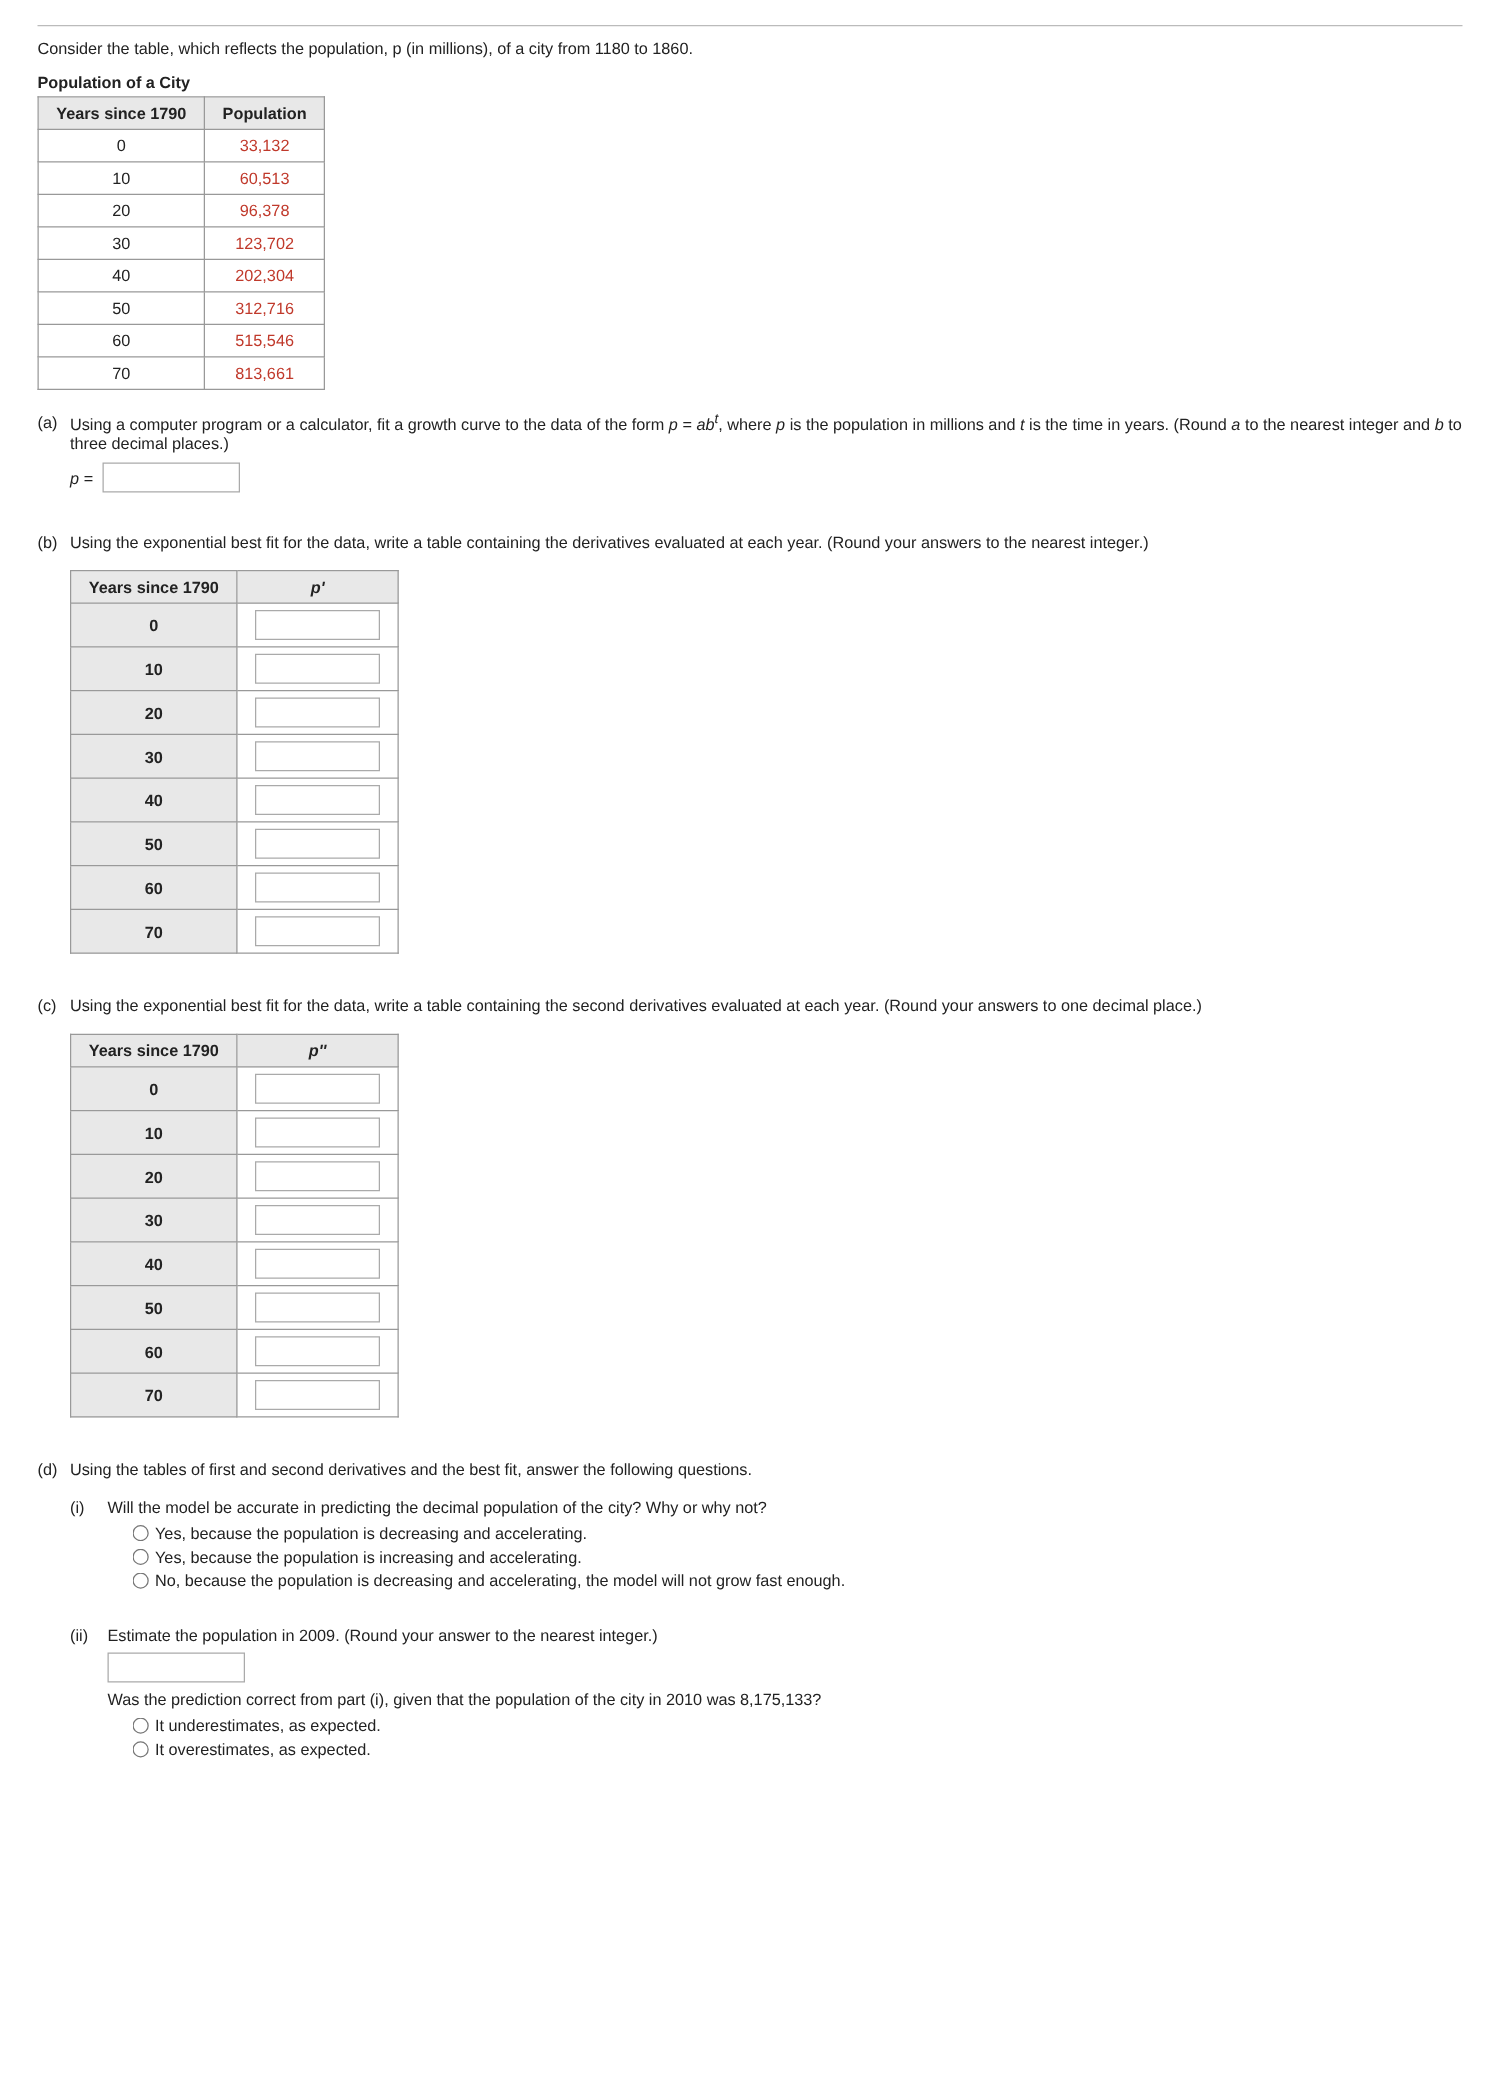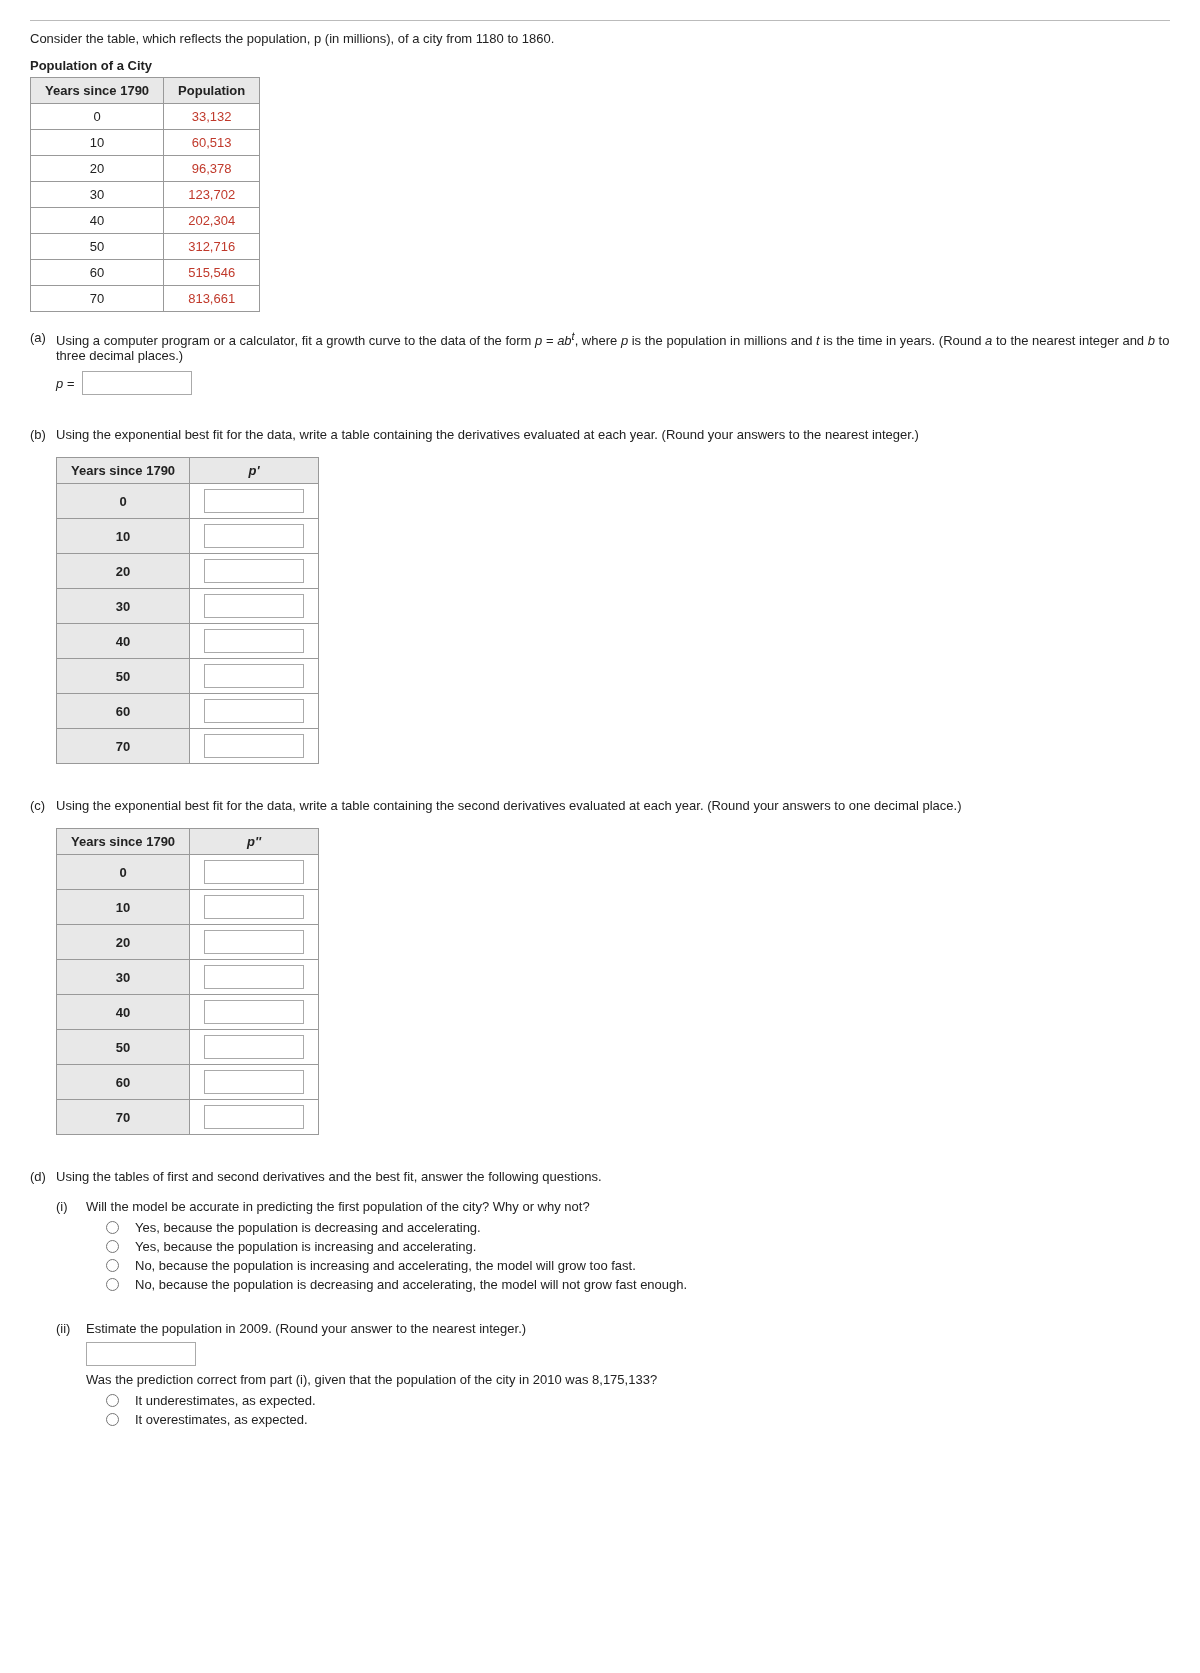--- a/index.html
+++ b/index.html
@@ -84,21 +84,21 @@
     }
     .radio-group {
       display: flex;
       flex-direction: column;
       gap: 4px;
       margin-left: 20px;
     }
     .radio-option {
       display: flex;
       align-items: center;
-      gap: 16px;
+      gap: 5px;
       font-size: 13px;
     }
     input[type="radio"] {
       margin: 0;
     }
     .sub-part {
       margin-bottom: 14px;
     }
     .sub-part-label {
       font-size: 13px;
@@ -302,33 +302,29 @@
 <div class="section d-part">
   <div class="part-header">
     <span class="part-letter">(d)</span>
     <div class="part-content">
       <p class="part-label">Using the tables of first and second derivatives and the best fit, answer the following questions.</p>
       <br>
       <div class="sub-part">
         <div style="display:flex; gap:8px; align-items:flex-start;">
           <span style="min-width:22px;">(i)</span>
           <div>
-            <p class="sub-part-label">Will the model be accurate in predicting the first population of the city? Why or why not?</p>
+            <p class="sub-part-label">Will the model be accurate in predicting the decimal population of the city? Why or why not?</p>
             <div class="radio-group" id="sub-i-options">
             <div class="radio-option">
                   <input type="radio" name="sub-i-radio" style="">
                   <span>Yes, because the population is decreasing and accelerating.</span>
                 </div>
                 <div class="radio-option">
                   <input type="radio" name="sub-i-radio" style="">
                   <span>Yes, because the population is increasing and accelerating.</span>
-                </div>
-                <div class="radio-option">
-                  <input type="radio" name="sub-i-radio" style="">
-                  <span>No, because the population is increasing and accelerating, the model will grow too fast.</span>
                 </div>
                 <div class="radio-option">
                   <input type="radio" name="sub-i-radio" style="">
                   <span>No, because the population is decreasing and accelerating, the model will not grow fast enough.</span>
                 </div>
               </div>
           </div>
         </div>
       </div>
       <br>

